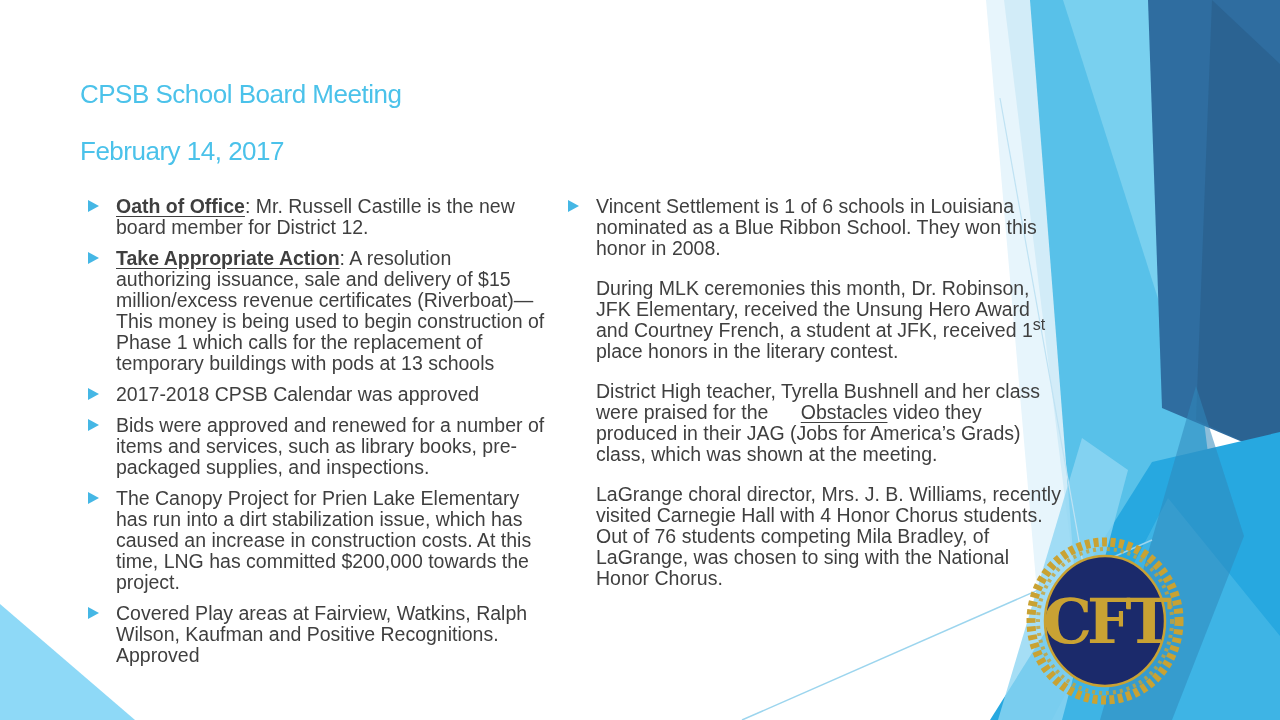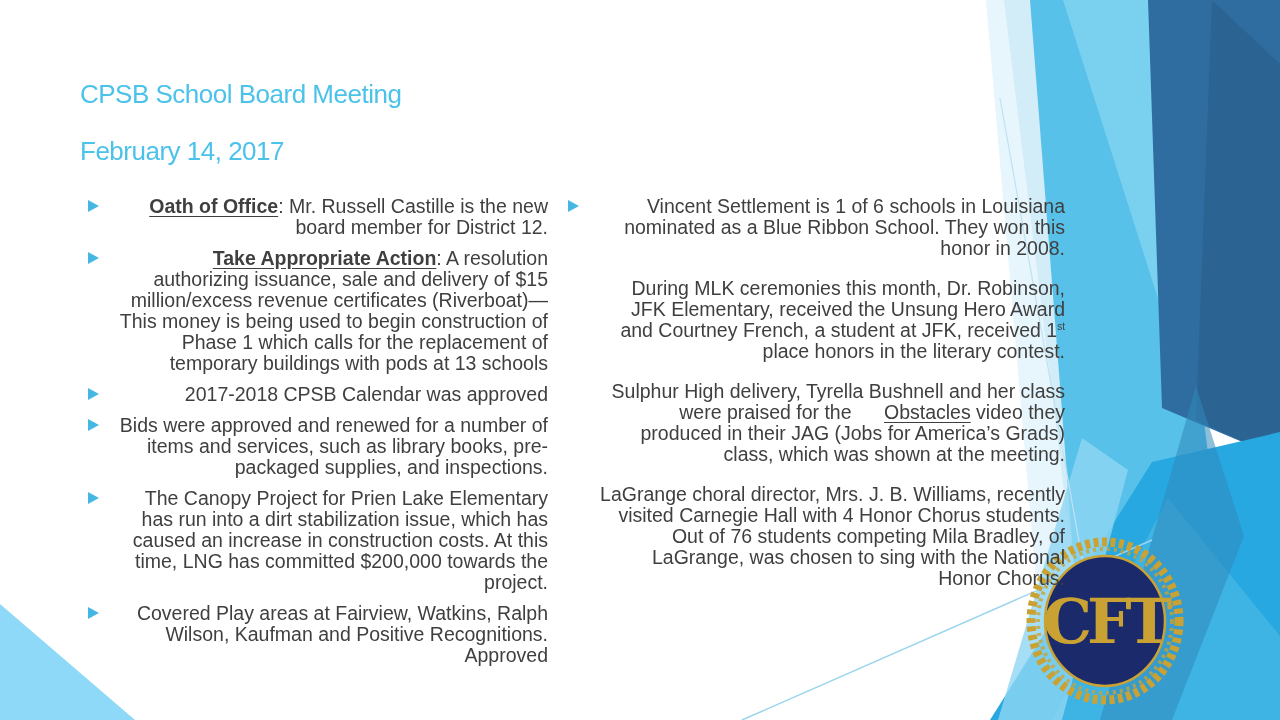--- a/index.html
+++ b/index.html
@@ -11,33 +11,33 @@
   }
   .bg{position:absolute;left:0;top:0;width:1280px;height:720px;z-index:0;}
   .slide-title{
     position:absolute;left:80px;top:66px;z-index:2;
     font-size:26px;line-height:57px;letter-spacing:-0.5px;
     color:var(--title-color,#4bc2ea);
   }
   .col{position:absolute;z-index:3;font-size:19.5px;line-height:21px;}
   .col-left{left:88px;top:196px;width:460px;}
   .col-right{left:568px;top:196px;width:497px;}
-  .bullet-item{position:relative;padding-left:28px;margin-bottom:10px;text-align:right;}
+  .bullet-item{position:relative;padding-left:28px;margin-bottom:10px;}
   .tri{
     position:absolute;left:0;top:4px;width:0;height:0;
     border-left:11px solid var(--bullet-color,#45b7e5);
     border-top:6.5px solid transparent;
     border-bottom:6.5px solid transparent;
   }
   .lead{font-weight:700;text-decoration:underline;text-underline-offset:3px;}
   .lead:empty{display:none;}
   .para{margin:0 0 19px 0;}
   .para:last-child{margin-bottom:0;}
   .u{text-decoration:underline;text-underline-offset:3px;margin-left:27px;}
-  sup{font-size:10px;line-height:0;}
+  sup{font-size:16px;line-height:0;}
   .logo{position:absolute;left:1026px;top:536px;z-index:2;}
 </style>
 </head>
 <body>
 
 <svg class="bg" viewBox="0 0 1280 720" aria-hidden="true">
   <rect width="1280" height="720" fill="#ffffff"></rect>
   <polygon points="986,0 1118,0 1242,720 1048,720" fill="#e7f5fc"></polygon>
   <polygon points="1004,0 1064,0 1190,720 1092,720" fill="#d2ecf8"></polygon>
   <polygon points="1030,0 1152,0 1210,470 1126,720 1086,720" fill="#58c1e9"></polygon>
@@ -86,21 +86,21 @@
 </div>
 
 <div class="col col-right">
   <div class="bullet-item">
     <span class="tri"></span>
     <div class="para">Vincent Settlement is 1 of 6 schools in Louisiana nominated as a Blue Ribbon School. They won this honor in 2008.</div>
     <div class="para">
       <span>During MLK ceremonies this month, Dr. Robinson, JFK Elementary, received the Unsung Hero Award and Courtney French, a student at JFK, received 1</span><sup>st</sup><span> place honors in the literary contest.</span>
     </div>
     <div class="para">
-      <span>Sulphur High delivery, Tyrella Bushnell and her class were praised for the </span><span class="u">Obstacles</span><span> video they produced in their JAG (Jobs for America’s Grads) class, which was shown at the meeting.</span>
+      <span>District High teacher, Tyrella Bushnell and her class were praised for the </span><span class="u">Obstacles</span><span> video they produced in their JAG (Jobs for America’s Grads) class, which was shown at the meeting.</span>
     </div>
     <div class="para">LaGrange choral director, Mrs. J. B. Williams, recently visited Carnegie Hall with 4 Honor Chorus students. Out of 76 students competing Mila Bradley, of LaGrange, was chosen to sing with the National Honor Chorus.</div>
   </div>
 </div>
 
 <svg class="logo" width="158" height="170" viewBox="0 0 158 170" aria-hidden="true">
   <g>
     <ellipse cx="79" cy="85" rx="74" ry="79" fill="none" stroke="#c9a233" stroke-width="9" stroke-dasharray="5 3.5"></ellipse>
     <ellipse cx="79" cy="85" rx="67" ry="72" fill="none" stroke="#c9a233" stroke-width="4" stroke-dasharray="3 4" opacity="0.8"></ellipse>
   </g>

